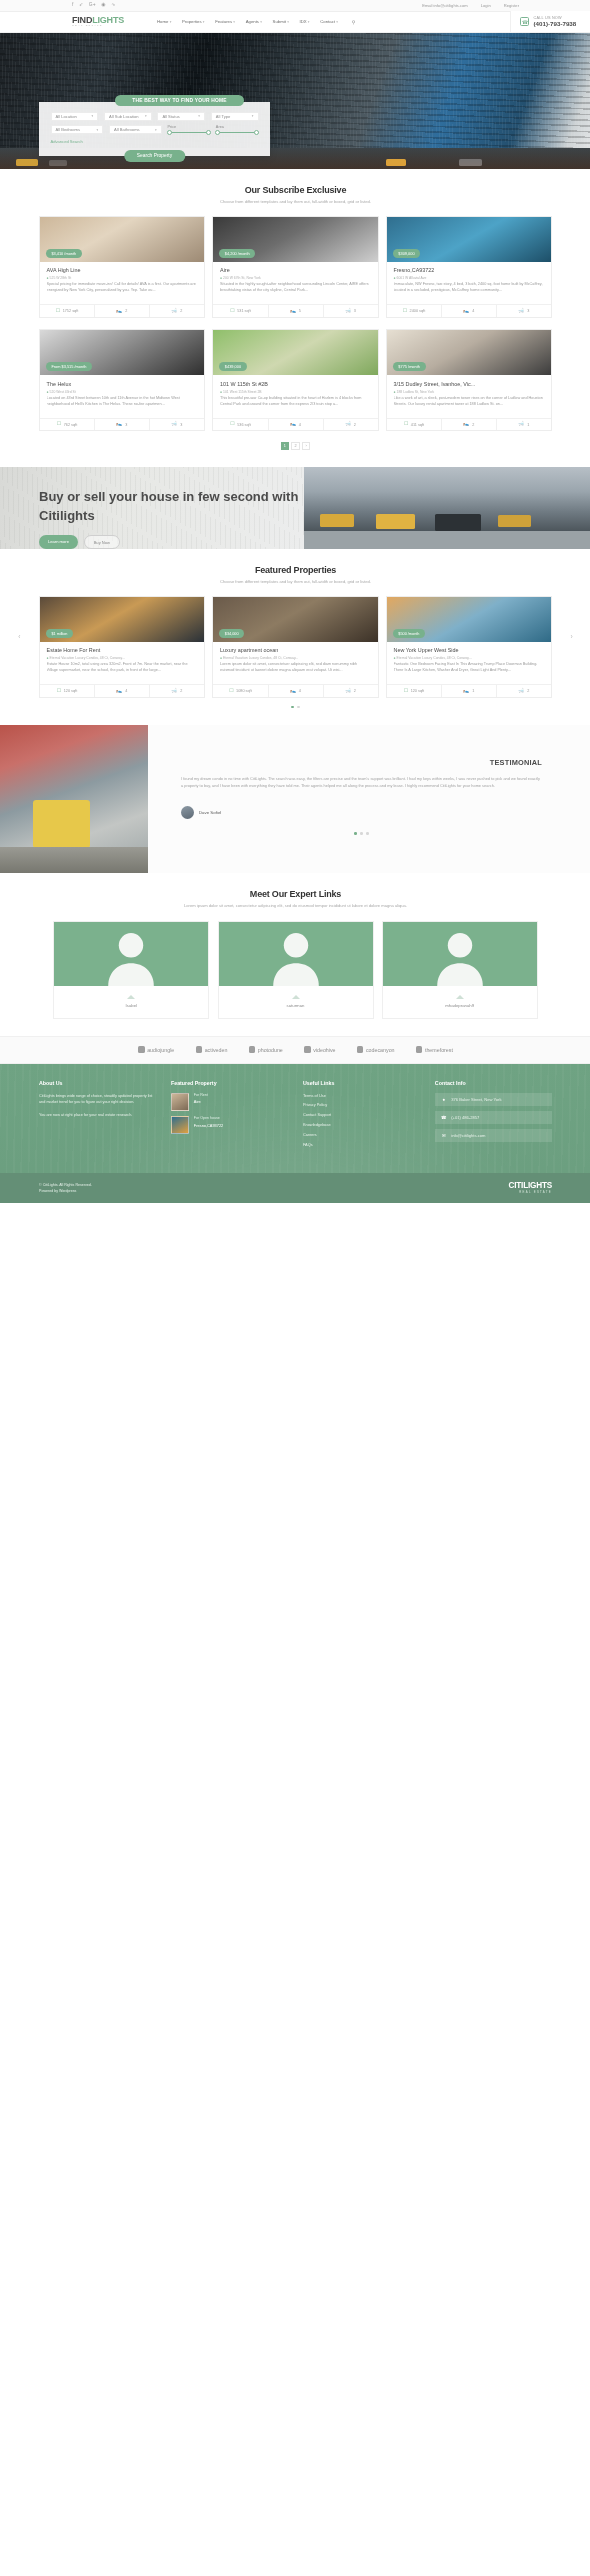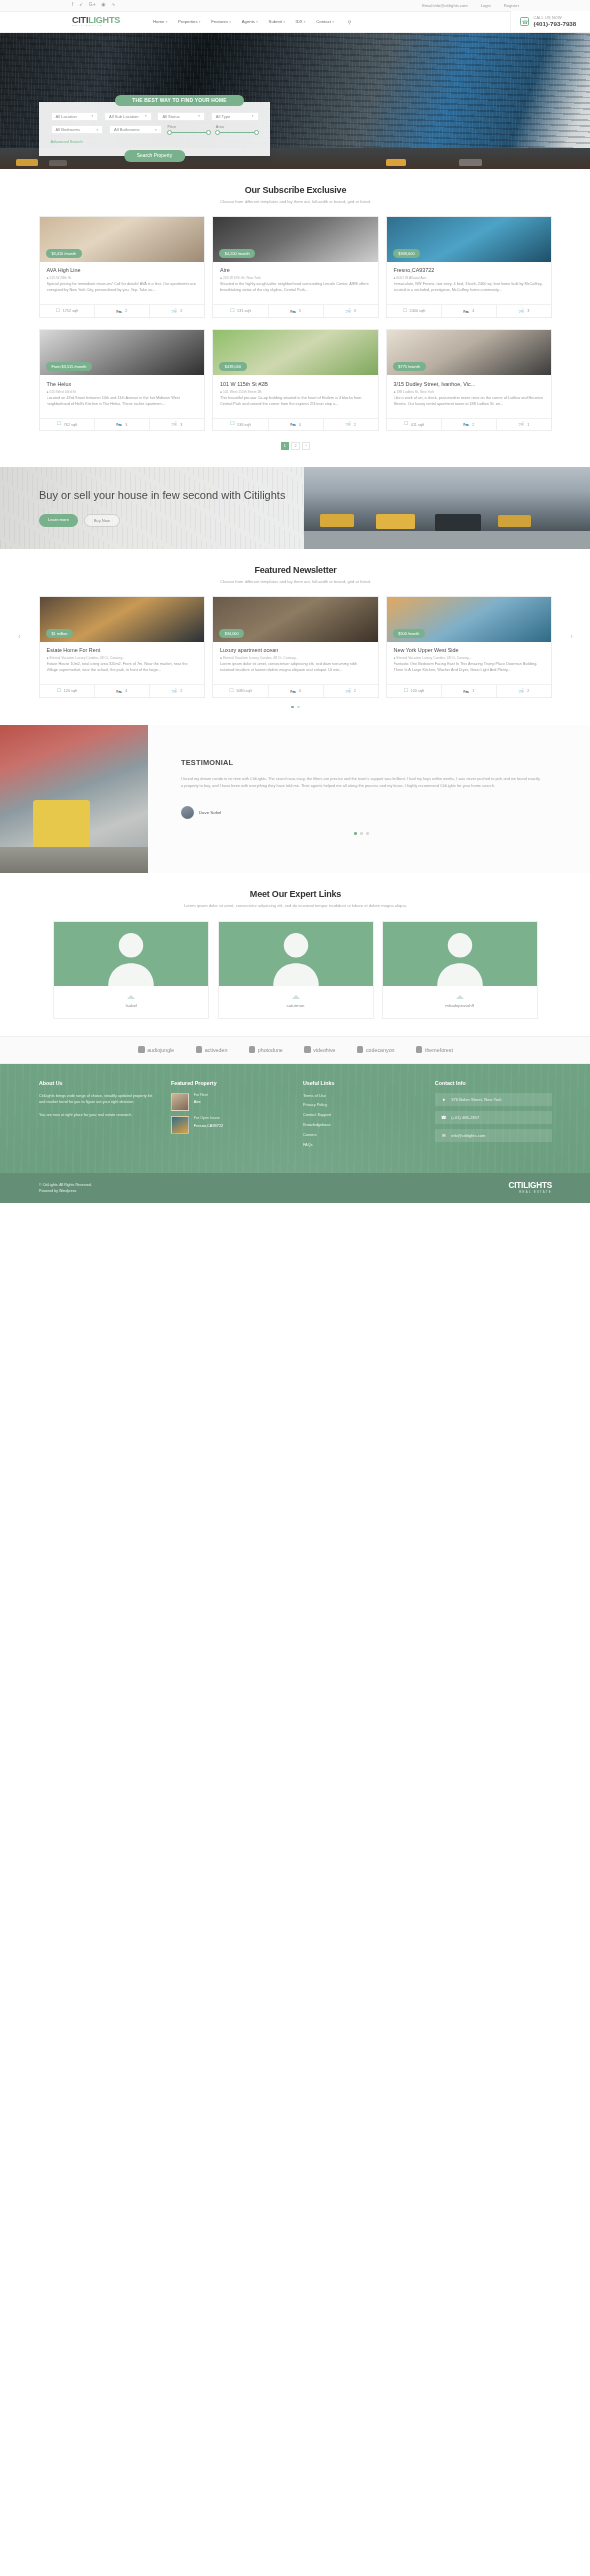--- a/index.html
+++ b/index.html
@@ -138,21 +138,21 @@
   .cta { position: relative; height: 82px; display: flex; }
   .cta-left {
     width: 304px; padding: 21.3px 0 0 39px;
     background: linear-gradient(100deg, #d8d9d6 0%, #e7e8e5 40%, #eceded 100%);
     position: relative; z-index: 2;
   }
   .cta-left::before {
     content:""; position:absolute; inset:0; opacity:.35;
     background: repeating-linear-gradient(88deg, rgba(120,125,120,.25) 0 0.8px, transparent 0.8px 4.9px);
   }
-  .cta h2 { font-size: 11px; color: #4b4b4b; font-weight: normal; line-height: 1.45; position: relative; }
+  .cta h2 { font-size: 13px; color: #4b4b4b; font-weight: bold; line-height: 1.45; position: relative; }
   .cta-btns { display: flex; gap: 5.7px; margin-top: 9.8px; position: relative; }
   .btn-fill { background: #78b18c; color: #fff; font-size: 4.1px; padding: 3.3px 9px; border-radius: 7.4px; }
   .btn-out { border: 0.8px solid #cfcfcf; color: #8d8d8d; font-size: 4.1px; padding: 3.3px 9px; border-radius: 7.4px; background: rgba(255,255,255,.5); }
   .cta-right {
     flex: 1; background:
       linear-gradient(180deg, #b7bfc6 0%, #9aa5ad 30%, #6f7a82 55%, #4d565c 78%, #3a4247 100%);
     position: relative; overflow: hidden;
   }
   .taxi { position: absolute; border-radius: 1.6px; }
 
@@ -169,21 +169,21 @@
 
   
   .rgrid { display: grid; grid-template-columns: 119px 119px 115px; grid-auto-rows: 52px; gap: 3.3px; margin-top: 11.5px; justify-content: center; }
   .rg { position: relative; overflow: hidden; }
 
   
   .testi { display: flex; height: 148px; }
   .testi-left { width: 148px; position: relative; overflow: hidden;
     background: linear-gradient(160deg, #b9534a 0%, #c9706a 22%, #8c9aa0 45%, #c3c6c4 70%, #9aa3a4 100%); }
   .testi-right { flex: 1; background: #fcfcfc; padding: 33px 49px 0 33px; }
-  .testi-right h3 { font-size: 7.4px; color: #4b4b4b; font-weight: bold; letter-spacing: 0.2px; }
+  .testi-right h3 { font-size: 7.4px; color: #4b4b4b; font-weight: bold; letter-spacing: 0.2px; text-align: right; }
   .testi-right p { font-size: 3.9px; color: #a2a2a2; line-height: 1.9; margin-top: 8.2px; }
   .testi-person { display: flex; align-items: center; gap: 4.9px; margin-top: 16.4px; }
   .avatar { width: 13px; height: 13px; border-radius: 50%; background: linear-gradient(160deg,#8d9aa5,#5c6873); }
   .testi-person .nm { font-size: 4.4px; color: #5b5b5b; }
   .testi-dots { display: flex; gap: 3.3px; margin-top: 13px; }
 
   
   .agents { display: flex; gap: 8.2px; margin-top: 13px; justify-content: center; }
   .agent { width: 156px; border: 0.8px solid #efefef; background: #fff; }
   .agent-img { height: 64px; background: #7bb18d; position: relative; overflow: hidden; }
@@ -248,21 +248,21 @@
     </div>
     <div class="topbar-right">
       <span>Email:info@citilights.com</span>
       <span>Login</span>
       <span>Register</span>
     </div>
   </div>
 
   <div class="header">
     <div class="logo">
-      <div class="l1"><span class="a">CITI</span><span class="b">LIGHTS</span></div>
+      <div class="l1"><span class="a">FIND</span><span class="b">LIGHTS</span></div>
       <div class="l2">REAL ESTATE</div>
     </div>
     <div class="nav">
       <a><span>Home</span><span class="caret">▾</span></a>
       <a><span>Properties</span><span class="caret">▾</span></a>
       <a><span>Features</span><span class="caret">▾</span></a>
       <a><span>Agents</span><span class="caret">▾</span></a>
       <a><span>Submit</span><span class="caret">▾</span></a>
       <a><span>IDX</span><span class="caret">▾</span></a>
       <a><span>Contact</span><span class="caret">▾</span></a>
@@ -510,21 +510,21 @@
     <div class="cta-right">
       <div class="taxi" style="left:16.4px;bottom:21.3px;width:34px;height:13px;background:#d7a93b;"></div>
       <div class="taxi" style="left:72px;bottom:19.7px;width:39px;height:14.8px;background:#e0b342;"></div>
       <div class="taxi" style="left:131px;bottom:18px;width:46px;height:16.4px;background:#2c3135;"></div>
       <div class="taxi" style="left:194px;bottom:21.3px;width:33px;height:12.3px;background:#cfa23a;"></div>
       <div style="position:absolute;left:0;right:0;bottom:0;height:18px;background:#9aa2a6;"></div>
     </div>
   </div>
 
   <div class="sec" style="position:relative;">
-    <div class="sec-title">Featured Newsletter</div>
+    <div class="sec-title">Featured Properties</div>
     <div class="sec-sub">Choose from different templates and lay them out, full-width or boxed, grid or listed.</div>
     <div class="arrow" style="left:14.8px;">‹</div>
     <div class="arrow" style="right:14.8px;">›</div>
 
     <div class="fcards">
       <div class="card">
         <div class="card-img" style="background:linear-gradient(150deg,#5a4a3a,#c99a55 45%,#2a3138);">
           <div class="badge-g">$1 million</div>
         </div>
         <div class="card-body">

